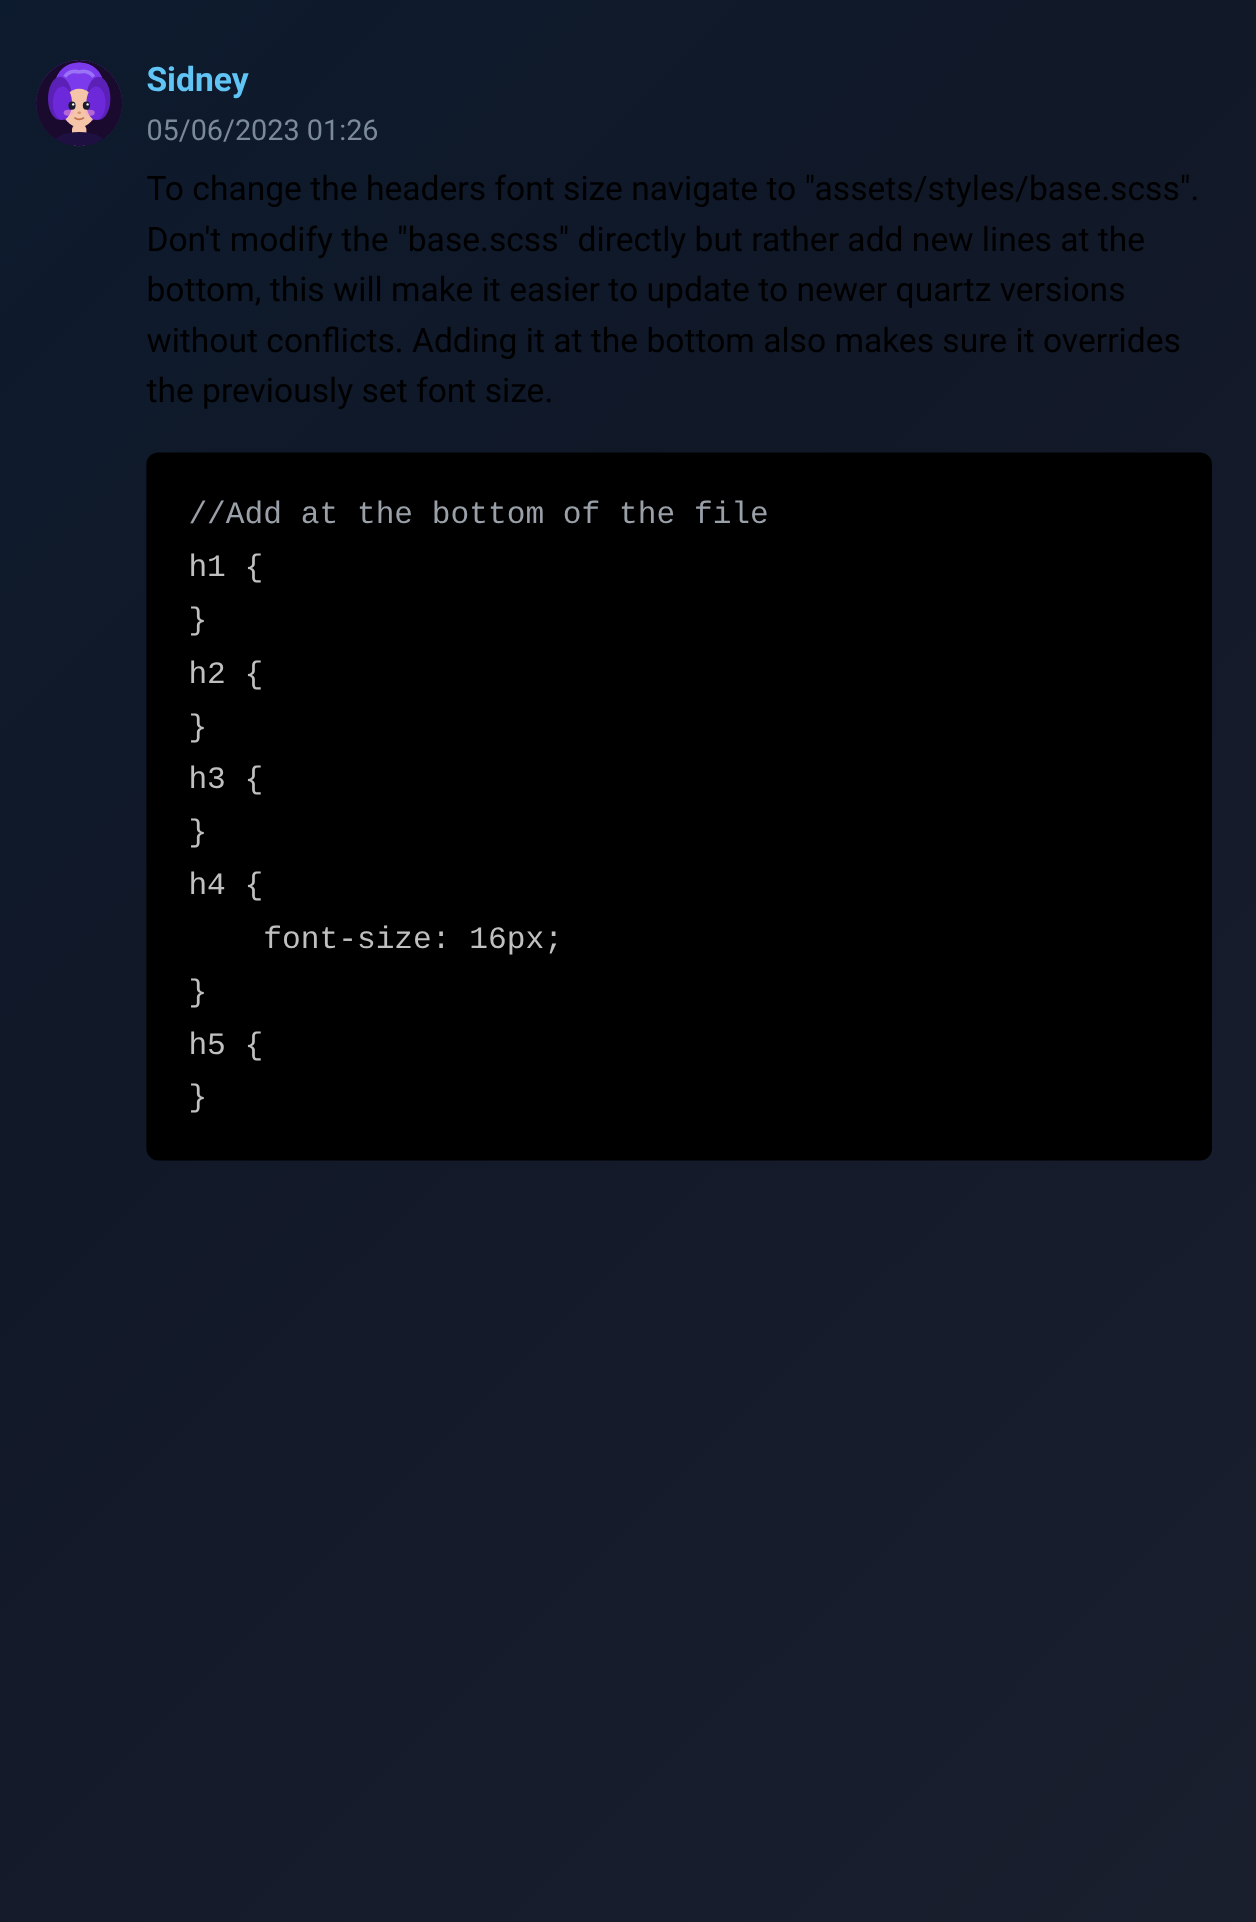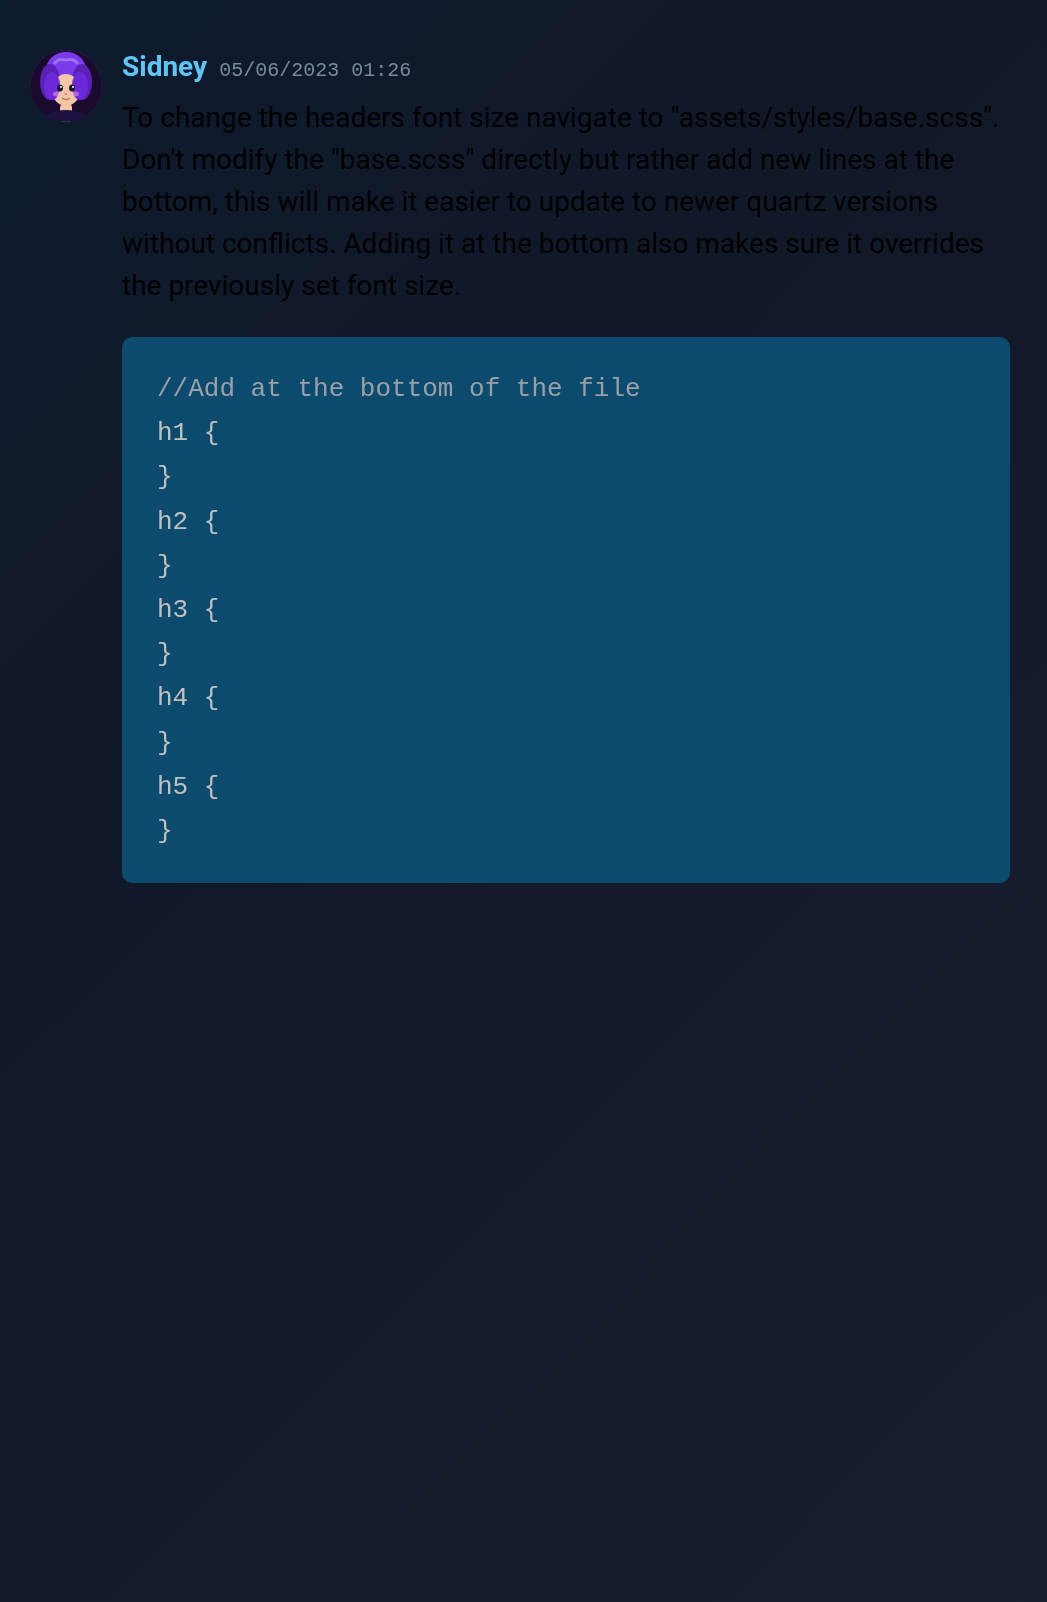--- a/index.html
+++ b/index.html
@@ -53,44 +53,44 @@
 
     .message-content {
       flex: 1;
     }
 
     .message-header {
       display: flex;
       align-items: baseline;
       gap: 12px;
       margin-bottom: 14px;
+      flex-direction: column;
     }
 
     .username {
       font-size: 28px;
       font-weight: 700;
       color: #60c5f5;
     }
 
     .timestamp {
-      font-size: 20px;
+      font-size: 24px;
       color: #7a8a9a;
       font-weight: 400;
-      font-family: Liberation Mono, monospace;
     }
 
     .message-text {
       font-size: 28px;
       line-height: 1.5;
       color: #000000;
       margin-bottom: 30px;
     }
 
     .code-block {
-      background: #0c4a6e;
+      background: #000000;
       border-radius: 10px;
       padding: 30px 35px;
       font-family: 'Courier New', Courier, monospace;
       font-size: 26px;
       line-height: 1.7;
       color: #c0c0c0;
       overflow-x: auto;
     }
 
     .code-comment {
@@ -163,18 +163,19 @@
 
     <div class="code-block">
       <span class="code-line code-comment">//Add at the bottom of the file</span>
       <span class="code-line code-selector">h1 {</span>
       <span class="code-line">}</span>
       <span class="code-line code-selector">h2 {</span>
       <span class="code-line">}</span>
       <span class="code-line code-selector">h3 {</span>
       <span class="code-line">}</span>
       <span class="code-line code-selector">h4 {</span>
+      <span class="code-line code-property">    font-size: 16px;</span>
       <span class="code-line">}</span>
       <span class="code-line code-selector">h5 {</span>
       <span class="code-line">}</span>
     </div>
   </div>
 </div>
 
 </body></html>

